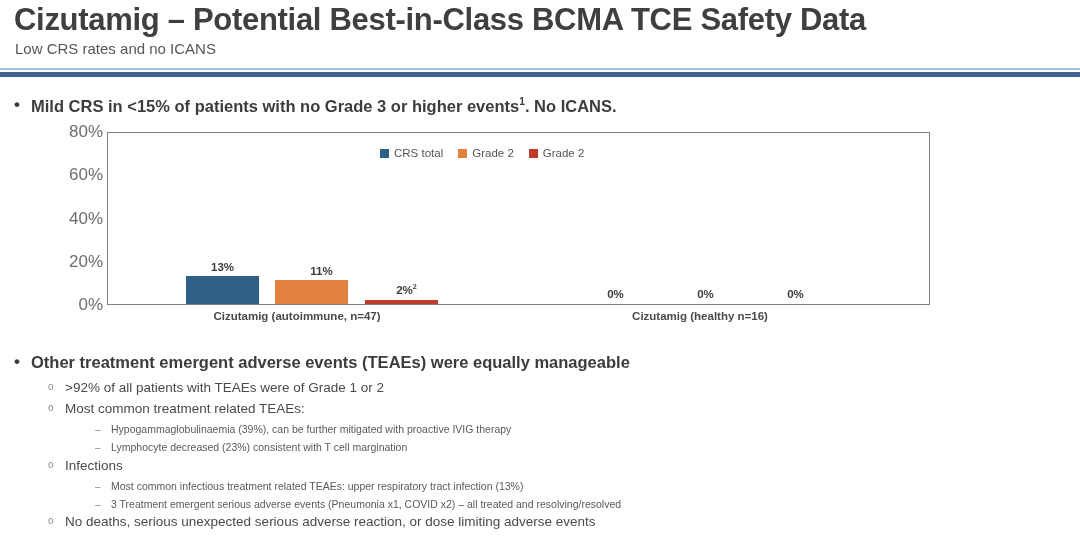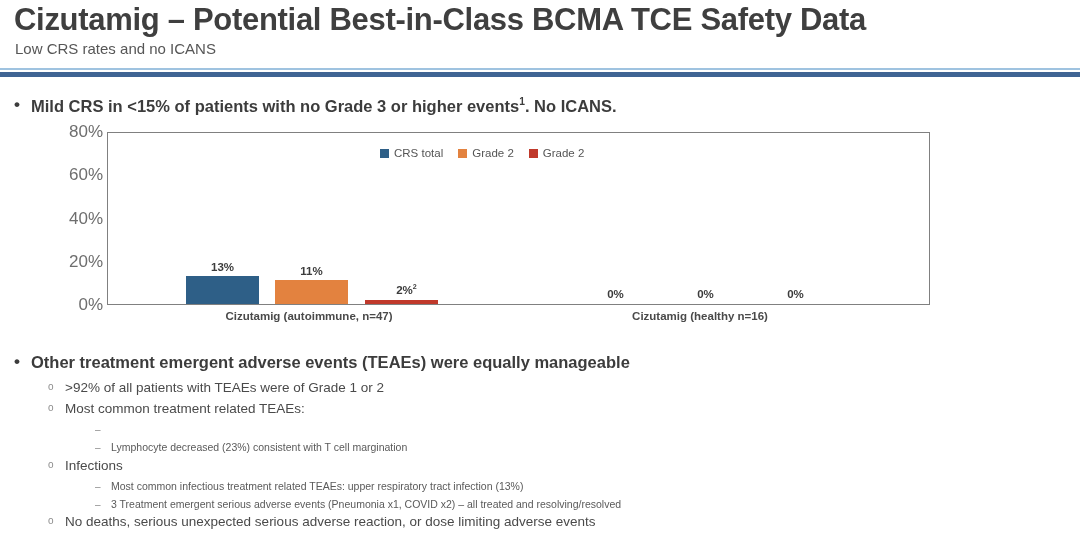--- a/index.html
+++ b/index.html
@@ -238,49 +238,50 @@
           <span class="legend-swatch" style="background:#c0392b;"></span>
           <span>Grade 2</span>
         </div>
       </div>
 
       <div class="bar" style="left:78px;  width:73px; height:28.1px; background:#2e5f87;"></div>
       <div class="bar" style="left:167px; width:73px; height:23.8px; background:#e3823f;"></div>
       <div class="bar" style="left:257px; width:73px; height:4.3px;  background:#c0392b;"></div>
 
       <div class="bar-value" style="left:78px;  width:73px; bottom:31px;">13%</div>
-      <div class="bar-value" style="left:167px; width:73px; bottom:27px;">11%</div>
+      <div class="bar-value" style="left:177px; width:73px; bottom:27px;">11%</div>
       <div class="bar-value" style="left:262px; width:73px; bottom:8px;"><span>2%</span><sup class="fn">2</sup></div>
 
       <div class="bar-value" style="left:471px; width:73px; bottom:4px;">0%</div>
       <div class="bar-value" style="left:561px; width:73px; bottom:4px;">0%</div>
       <div class="bar-value" style="left:651px; width:73px; bottom:4px;">0%</div>
     </div>
 
-    <div class="cat-label" style="left:124px; top:190px; width:260px;">Cizutamig (autoimmune, n=47)</div>
+    <div class="cat-label" style="left:112px; top:190px; width:260px;">Cizutamig (autoimmune, n=47)</div>
     <div class="cat-label" style="left:515px; top:190px; width:260px;">Cizutamig (healthy n=16)</div>
   </div>
 
   <div class="bullet-l1" style="left:14px; top:353px;">
     <span class="marker">•</span>
     <span>Other treatment emergent adverse events (TEAEs) were equally manageable</span>
   </div>
 
   <div class="bullet-l2" style="left:48px; top:380px;">
     <span class="marker">o</span>
     <span>&gt;92% of all patients with TEAEs were of Grade 1 or 2</span>
   </div>
 
   <div class="bullet-l2" style="left:48px; top:401px;">
     <span class="marker">o</span>
     <span>Most common treatment related TEAEs:</span>
   </div>
 
   <div class="bullet-l3" style="left:95px; top:423px;">
     <span class="marker">–</span>
+    <span>Hypogammaglobulinaemia (39%), can be further mitigated with proactive IVIG therapy</span>
   </div>
 
   <div class="bullet-l3" style="left:95px; top:441px;">
     <span class="marker">–</span>
     <span>Lymphocyte decreased  (23%) consistent with T cell margination</span>
   </div>
 
   <div class="bullet-l2" style="left:48px; top:458px;">
     <span class="marker">o</span>
     <span>Infections</span>

